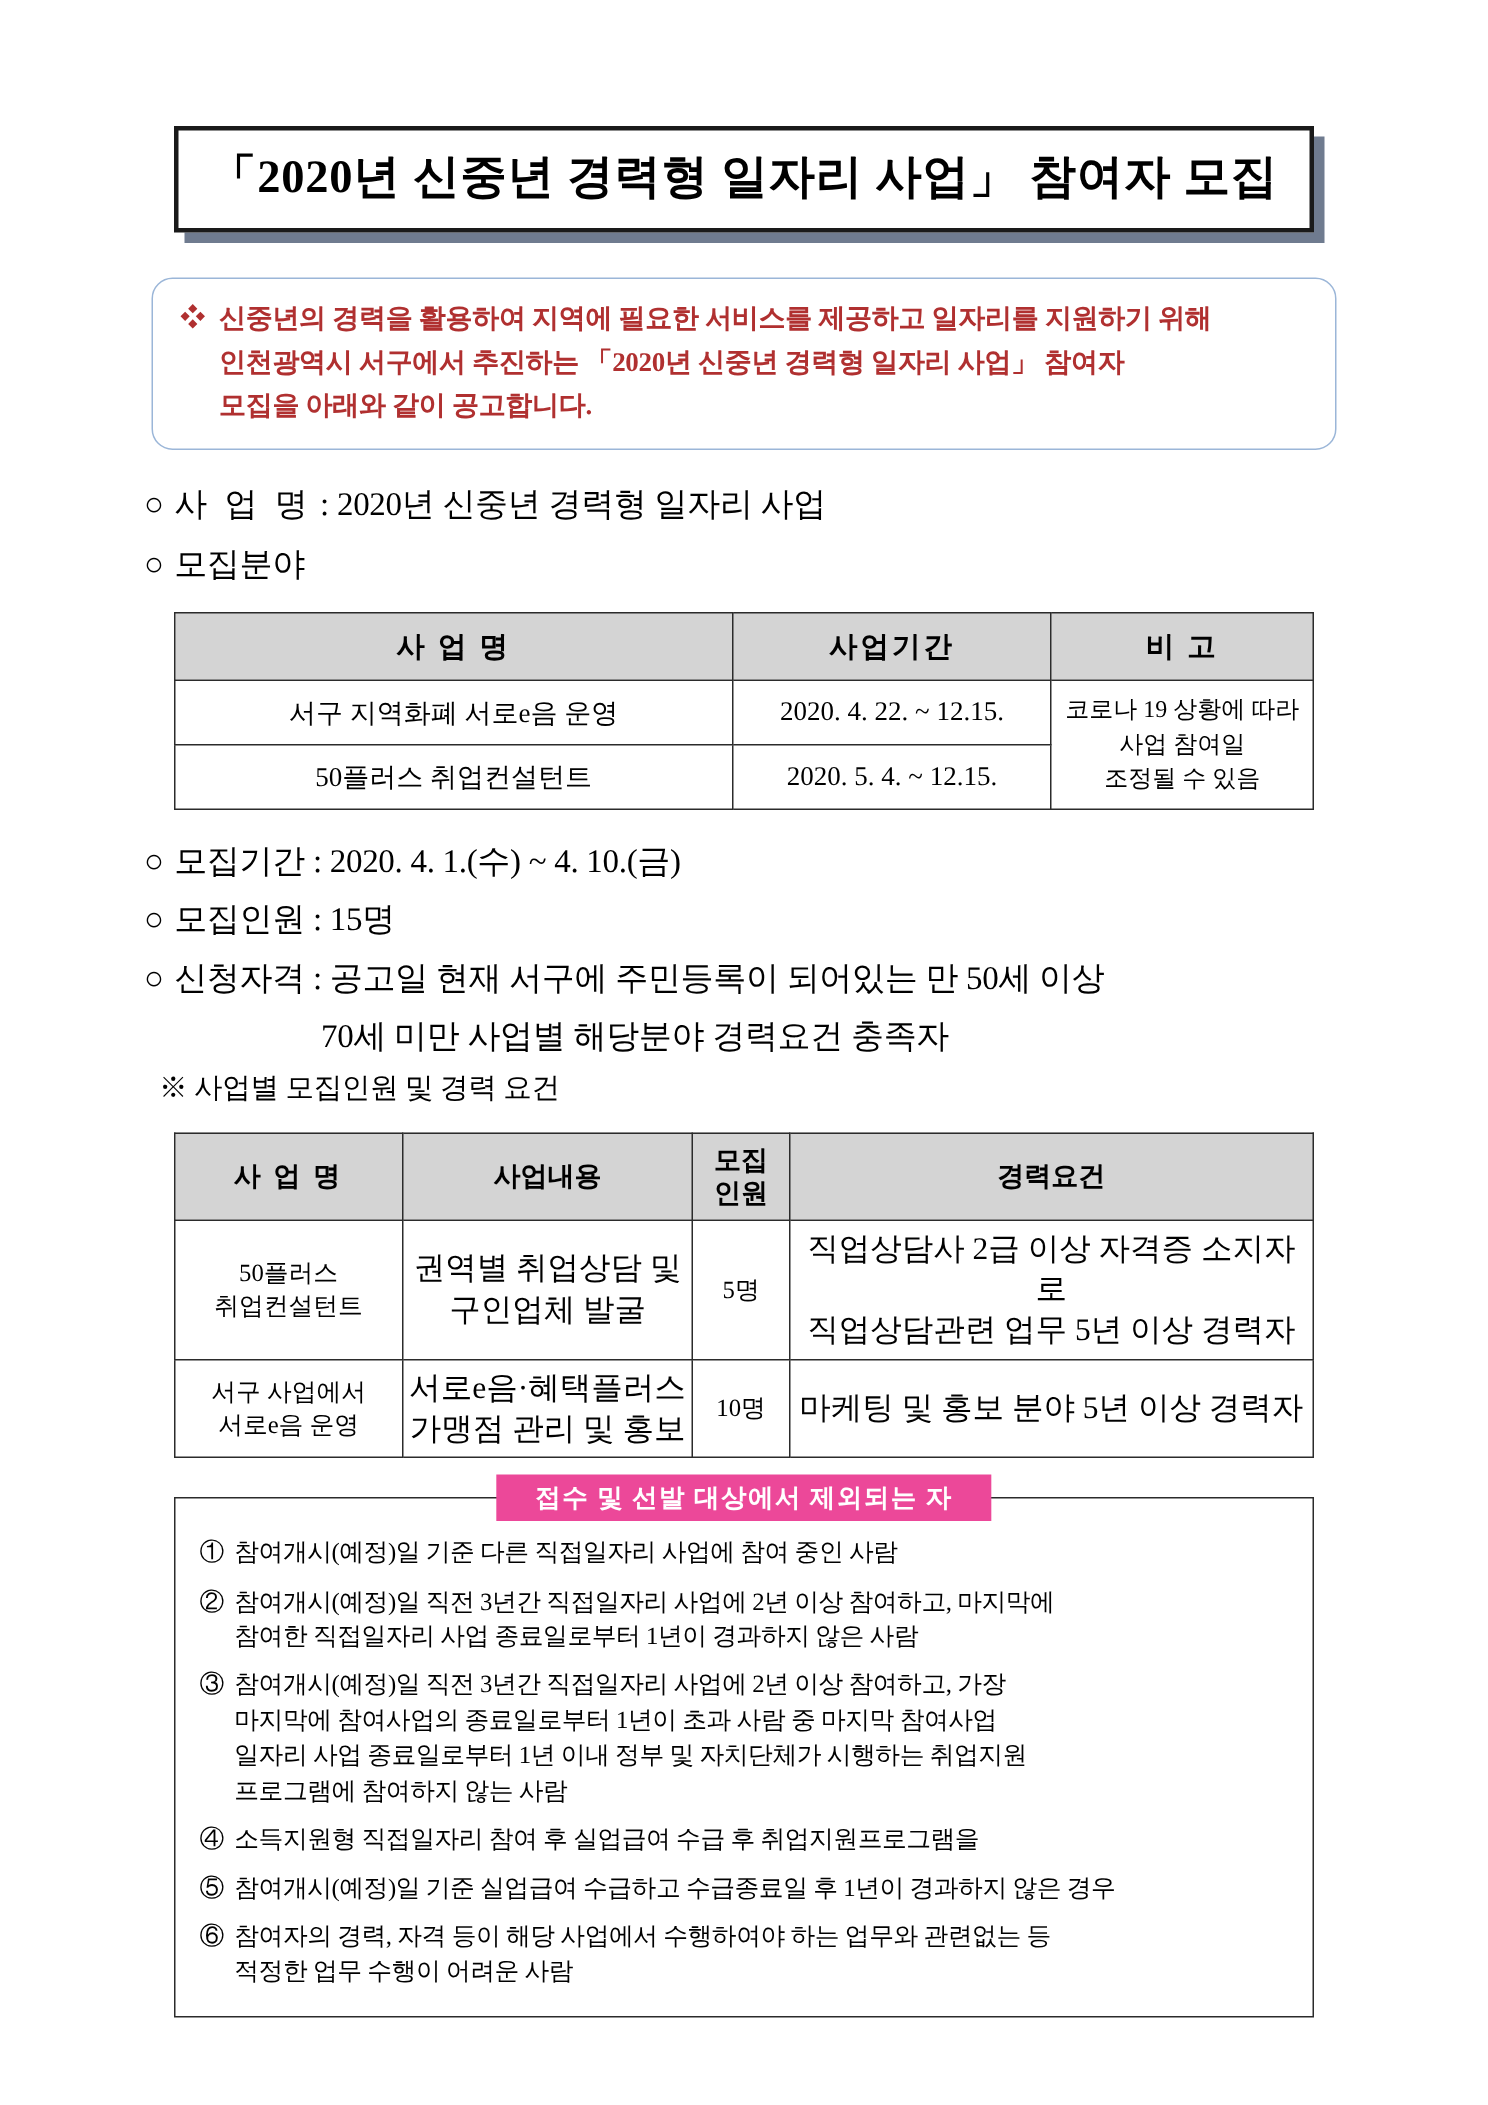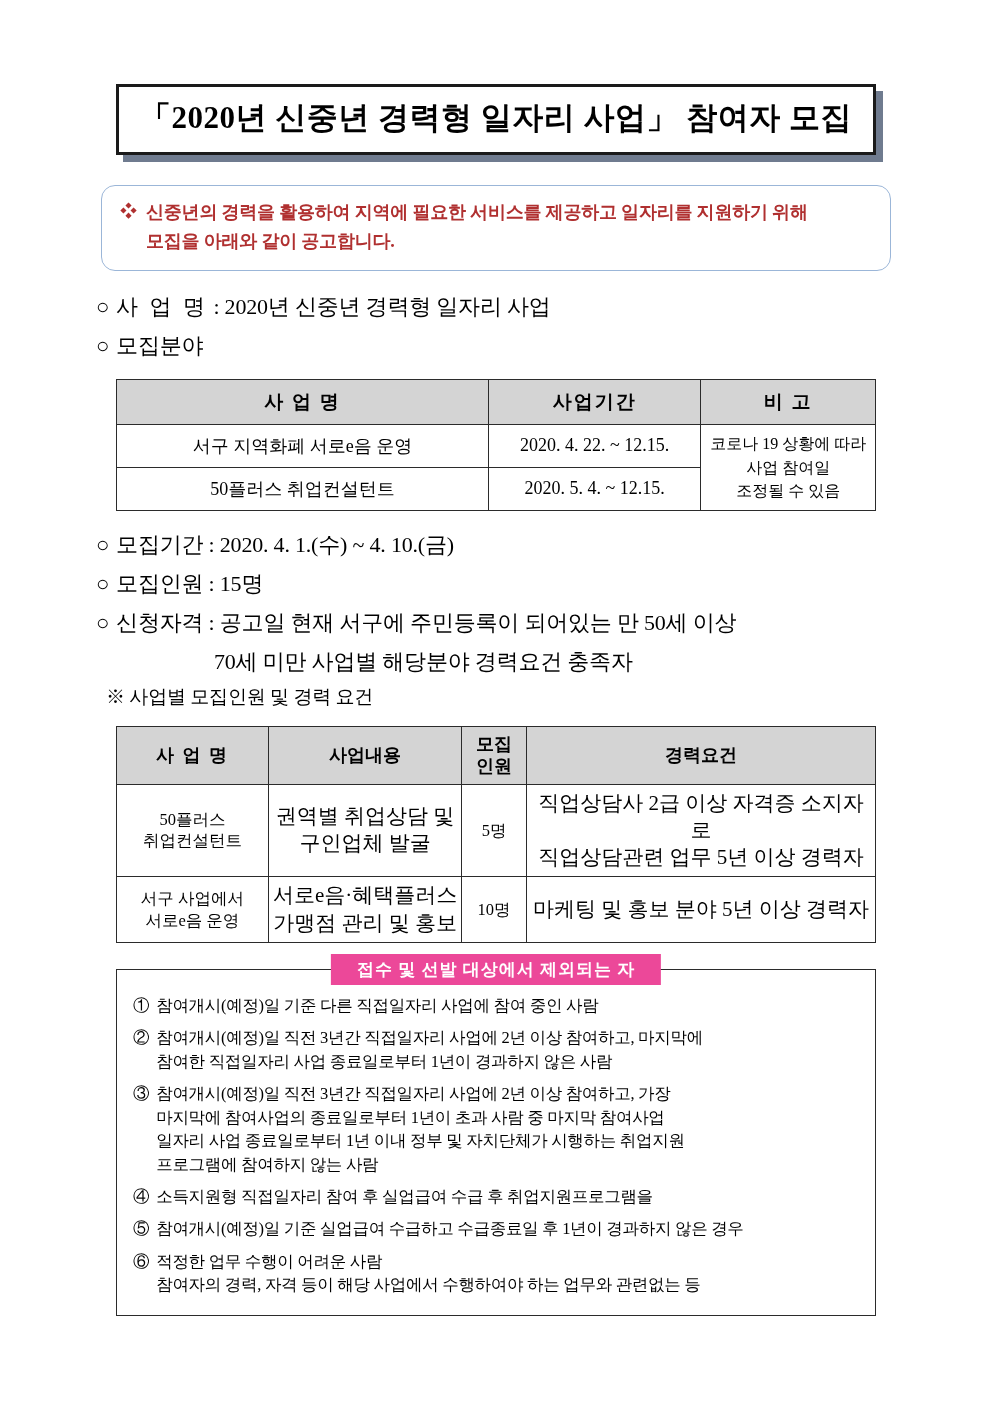--- a/index.html
+++ b/index.html
@@ -204,20 +204,21 @@
     <div class="title-box">
       <div class="title-text">「2020년 신중년 경력형 일자리 사업」 참여자 모집</div>
     </div>
   </div>
 
   <div class="callout">
     <div class="callout-inner">
       <span class="callout-bullet">❖</span>
       <div class="callout-text">
         <div>신중년의 경력을 활용하여 지역에 필요한 서비스를 제공하고 일자리를 지원하기 위해</div>
+        <div class="ind1">인천광역시 서구에서 추진하는 「2020년 신중년 경력형 일자리 사업」 참여자</div>
         <div class="ind1">모집을 아래와 같이 공고합니다.</div>
       </div>
     </div>
   </div>
 
   <div class="body-block">
 
     <div class="line">
       <span class="mark">○</span><span class="sp">사 업 명</span> <span>: 2020년 신중년 경력형 일자리 사업</span>
     </div>
@@ -362,22 +363,22 @@
         <div class="excl-item">
           <span class="excl-num">⑤</span>
           <span class="excl-text">
             <div>참여개시(예정)일 기준 실업급여 수급하고 수급종료일 후 1년이 경과하지 않은 경우</div>
           </span>
         </div>
 
         <div class="excl-item">
           <span class="excl-num">⑥</span>
           <span class="excl-text">
+            <div>참여자의 경력, 자격 등이 해당 사업에서 수행하여야 하는 업무와 관련없는 등</div>
             <div>적정한 업무 수행이 어려운 사람</div>
-            <div>참여자의 경력, 자격 등이 해당 사업에서 수행하여야 하는 업무와 관련없는 등</div>
           </span>
         </div>
 
       </div>
     </div>
 
   </div>
 </div>
 
 </body></html>

